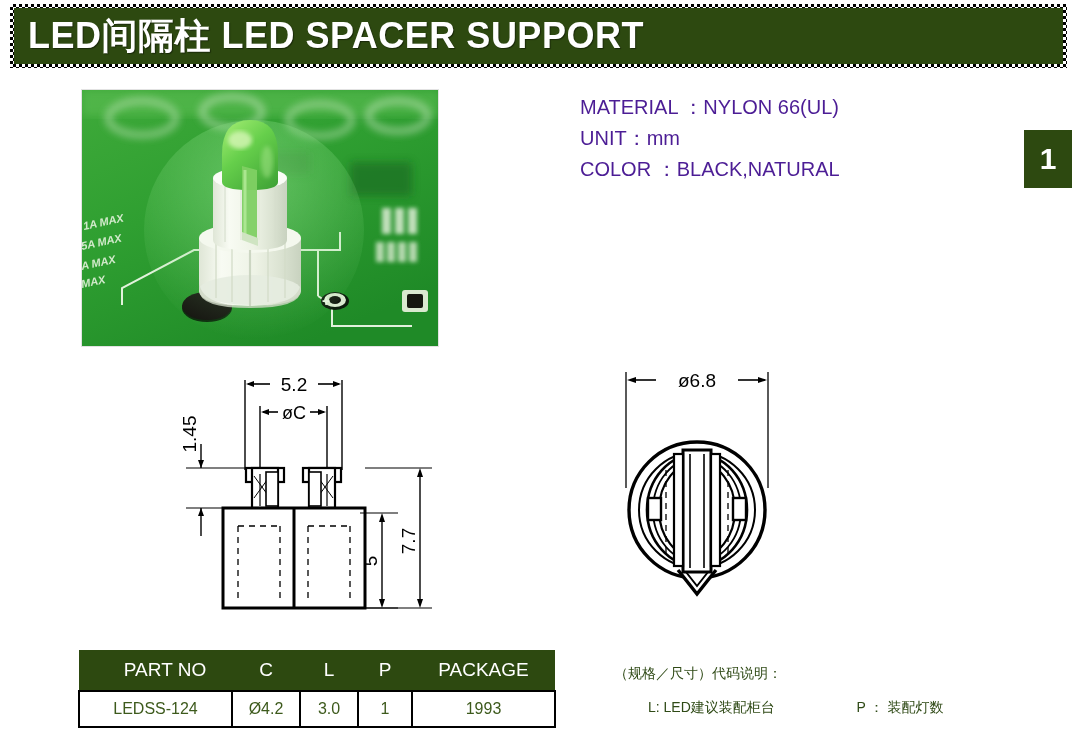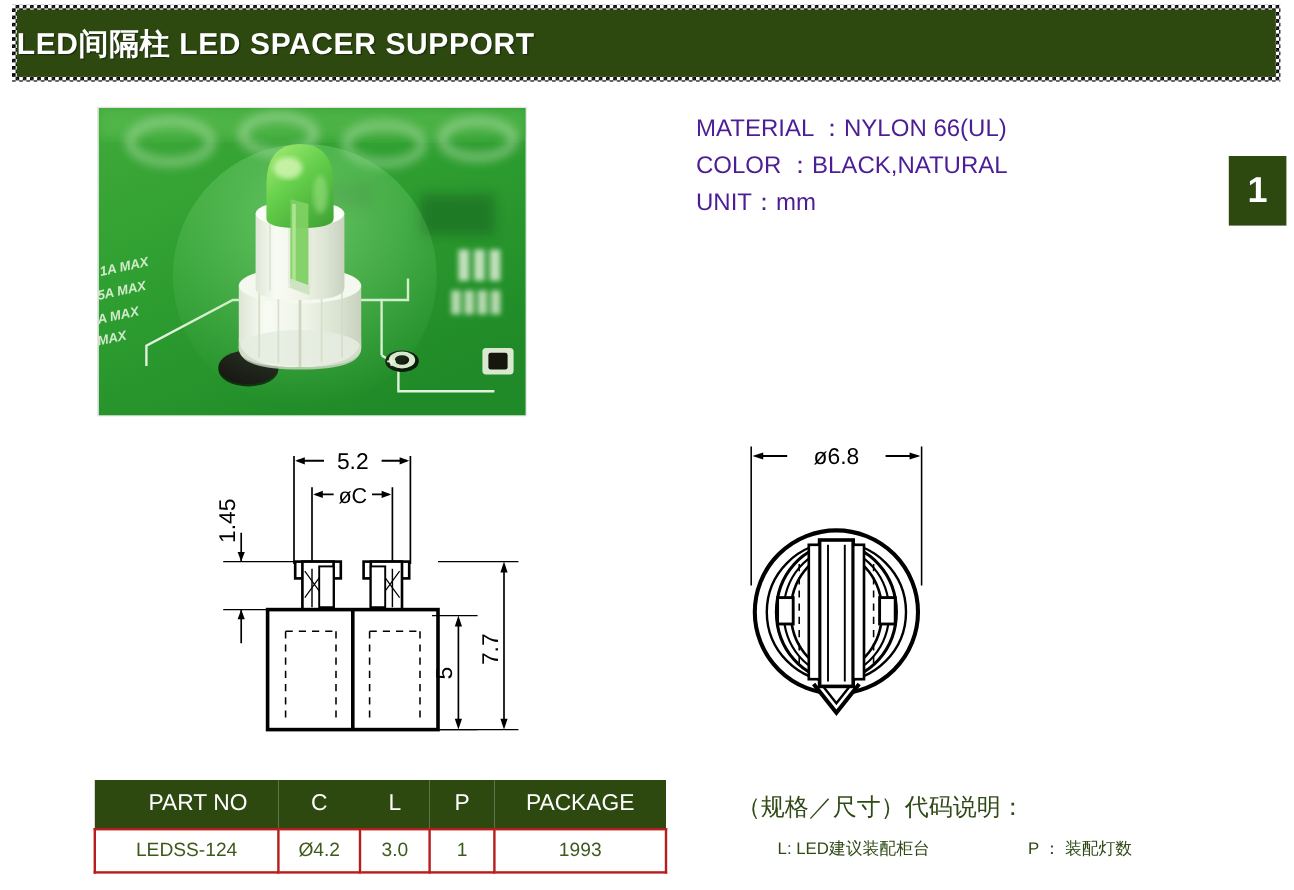--- a/index.html
+++ b/index.html
@@ -32,23 +32,24 @@
   }
   #header-inner {
     width: 100%;
     height: 100%;
     background: #2d4910;
     display: flex;
     align-items: center;
   }
   #header-title {
     color: #ffffff;
-    font-size: 25px;
+    font-size: 36px;
     font-weight: bold;
     letter-spacing: 0.5px;
+    padding-left: 14px;
     white-space: nowrap;
     text-shadow: 1px 1px 1px rgba(0,0,0,.45);
   }
 
   
   #page-badge {
     position: absolute;
     left: 1024px;
     top: 130px;
     width: 48px;
@@ -114,38 +115,38 @@
     height: 38px;
     border: none;
     text-align: center;
   }
   #spec-table td {
     background: #ffffff;
     color: #3d5a1c;
     font-size: 16px;
     height: 32px;
     text-align: center;
-    border: 2px solid #b91c1c;
+    border: 2px solid #000000;
   }
   #spec-table tbody tr { outline: none; }
   .col-part { width: 132px; padding-left: 20px; }
   .col-c { width: 66px; }
   .col-l { width: 56px; }
   .col-p { width: 52px; }
   .col-pkg { width: 141px; }
 
   
   #legend-notes {
     position: absolute;
     left: 614px;
     top: 660px;
     width: 430px;
   }
   .legend-title {
-    font-size: 20px;
+    font-size: 14px;
     color: #2f4a16;
     line-height: 26px;
     white-space: nowrap;
   }
   .legend-row {
     font-size: 14px;
     color: #2f4a16;
     line-height: 26px;
     margin-top: 8px;
     margin-left: 34px;
@@ -268,22 +269,22 @@
     <ellipse cx="185" cy="72" rx="6" ry="16" fill="#a9e88c" opacity="0.5" filter="url(#soft)"></ellipse>
 
     <path d="M160 76 L160 146 L175 150 L175 80 Z" fill="#7fd063" opacity="0.95"></path>
     <path d="M163 80 L163 144" stroke="#b6ec9b" stroke-width="3" opacity="0.8"></path>
     <path d="M160 142 L176 148 L176 156 L160 150 Z" fill="#cfe4c2"></path>
   </svg>
 </div>
 
 <div id="spec-list">
   <div class="spec-line">MATERIAL ：NYLON 66(UL)</div>
+  <div class="spec-line">UNIT：mm</div>
   <div class="spec-line">COLOR ：BLACK,NATURAL</div>
-  <div class="spec-line">UNIT：mm</div>
 </div>
 
 <div class="drawing" id="front-view-drawing">
   <svg width="280" height="270" viewBox="0 0 280 270">
     <g stroke="#000" fill="none" stroke-width="1.4">
 
       <line x1="75" y1="22" x2="75" y2="112"></line>
       <line x1="172" y1="22" x2="172" y2="112"></line>
 
       <line x1="78" y1="26" x2="100" y2="26" stroke-width="1.6"></line>

